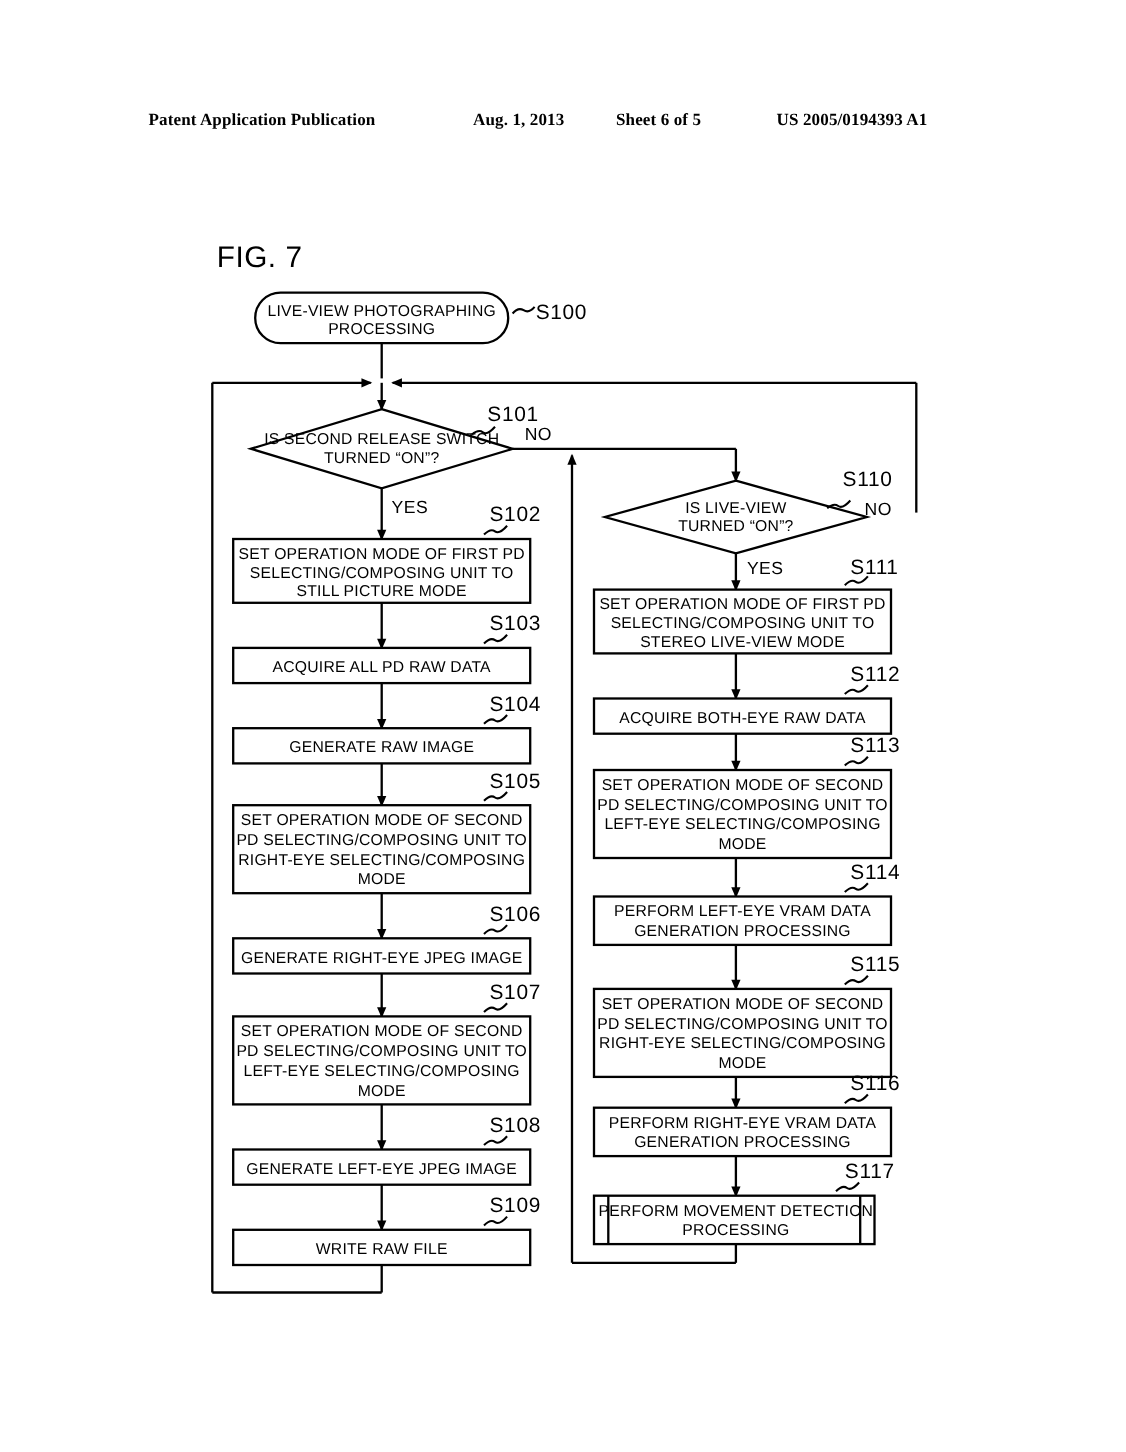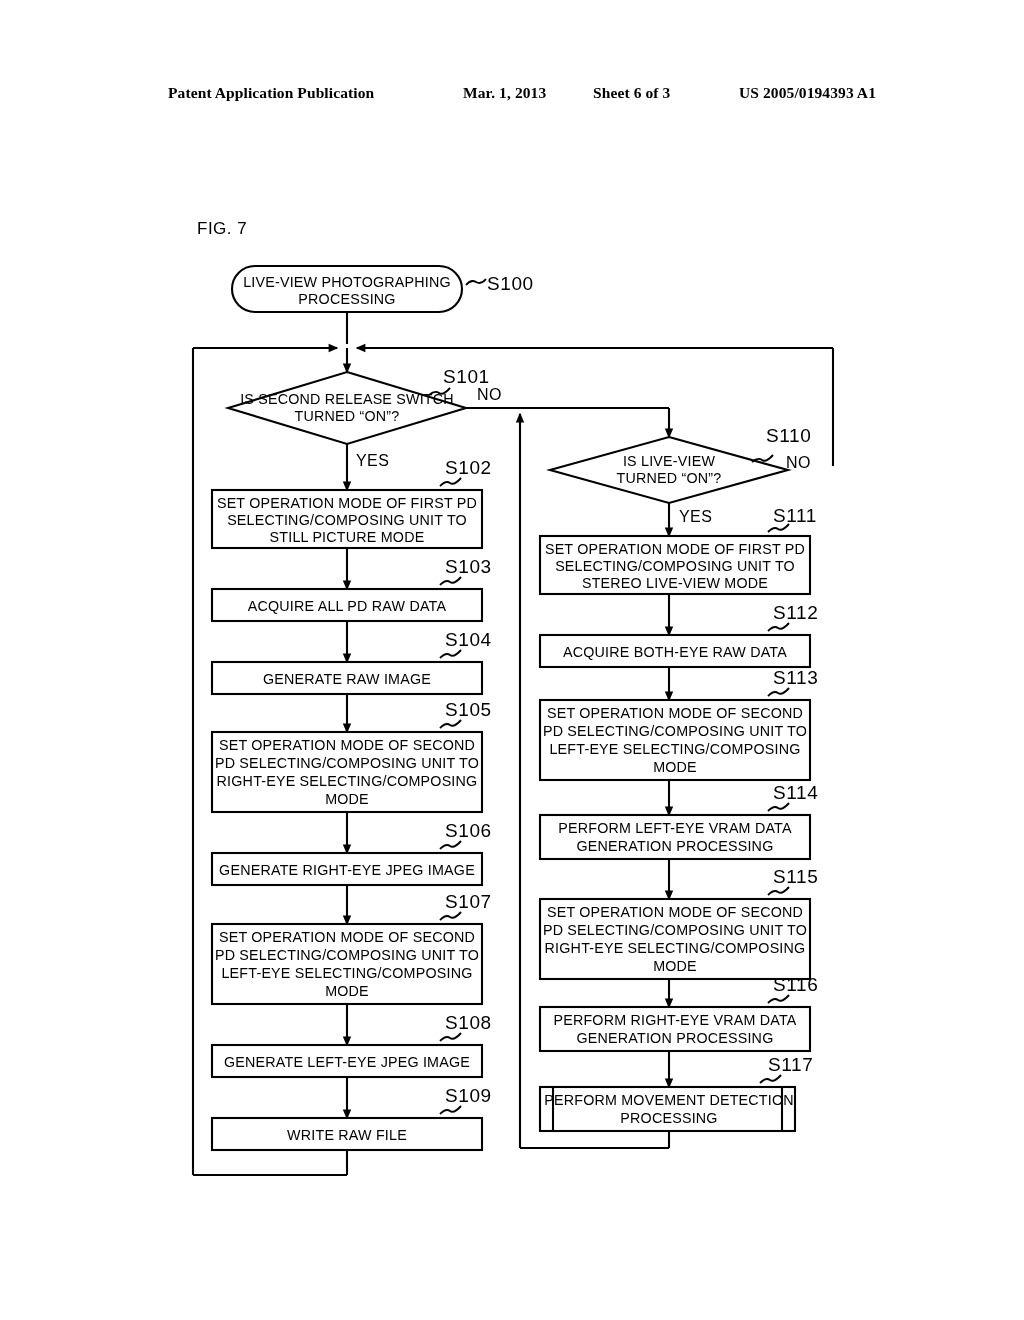--- a/index.html
+++ b/index.html
@@ -22,33 +22,33 @@
     top: 84px;
     left: 0;
     width: 1024px;
     height: 26px;
     font-family: "Liberation Serif", serif;
     font-weight: bold;
     font-size: 15.5px;
     letter-spacing: 0.1px;
     white-space: nowrap;
   }
-  #page-header .hdr-seg { position: absolute; top: 0; margin-left: 33px; }
+  #page-header .hdr-seg { position: absolute; top: 17px; }
   .hdr-pub   { left: 135px; }
   .hdr-date  { left: 430px; }
   .hdr-sheet { left: 560px; }
   .hdr-pat   { left: 706px; }
 
   
   #figure-label {
     position: absolute;
     left: 197px;
     top: 219px;
     font-family: "Liberation Sans", sans-serif;
-    font-size: 17px;
+    font-size: 27px;
     letter-spacing: 0.5px;
     white-space: nowrap;
   }
 
   
   #flowchart-canvas {
     position: absolute;
     left: 0;
     top: 0;
     width: 1024px;
@@ -96,22 +96,22 @@
     stroke: #000;
     stroke-width: 1.9;
   }
   .arrowhead { fill: #000; }
 </style>
 </head>
 <body>
 
 <div id="page-header">
   <span class="hdr-seg hdr-pub">Patent Application Publication</span>
-  <span class="hdr-seg hdr-date">Mar. 1, 2013</span>
-  <span class="hdr-seg hdr-sheet">Sheet 6 of 3</span>
+  <span class="hdr-seg hdr-date">Aug. 1, 2013</span>
+  <span class="hdr-seg hdr-sheet">Sheet 6 of 5</span>
   <span class="hdr-seg hdr-pat">US 2005/0194393 A1</span>
 </div>
 
 <div id="figure-label">FIG. 7</div>
 
 <svg id="flowchart-canvas" viewBox="0 0 1024 1320" width="1024" height="1320">
 
   <defs>
     <marker id="ah-down" markerWidth="11" markerHeight="11" refX="5.5" refY="9.2" orient="0" markerUnits="userSpaceOnUse">
       <polygon class="arrowhead" points="5.5,10.6 1.3,0.8 9.7,0.8"></polygon>

